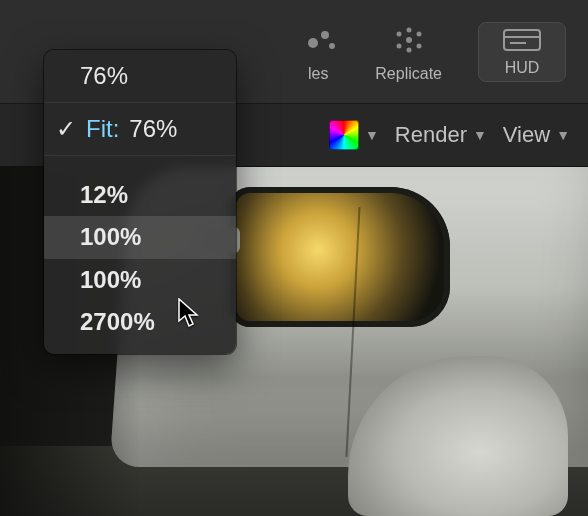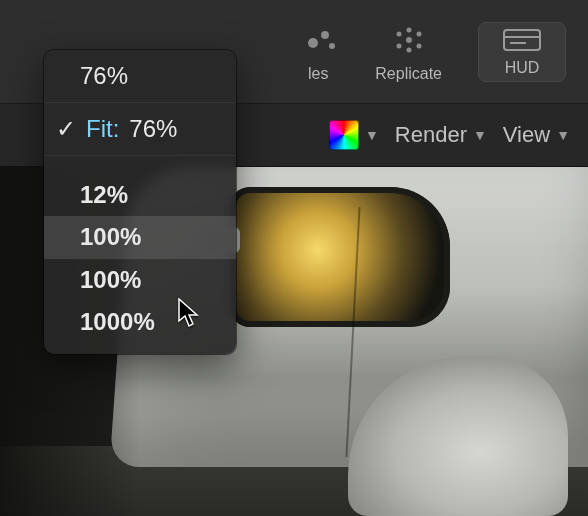--- a/index.html
+++ b/index.html
@@ -217,21 +217,21 @@
   <div class="head">76%</div>
   <div class="fitrow">
     <span class="check">✓</span>
     <span class="fit-label">Fit:</span>
     <span>76%</span>
   </div>
   <div class="list" id="zoom-list">
       <div class="opt">12%</div>
       <div class="opt hover">100%</div>
       <div class="opt">100%</div>
-      <div class="opt">1000%</div>
+      <div class="opt">2700%</div>
     </div>
 </div>
 
 <div class="cursor">
   <svg width="22" height="30" viewBox="0 0 22 30">
       <path d="M1 1 L1 23 L7 18 L11 28 L15 26 L11 17 L19 17 Z" fill="#000" stroke="#fff" stroke-width="1.5"></path>
     </svg>
 </div>
 
 </body></html>

